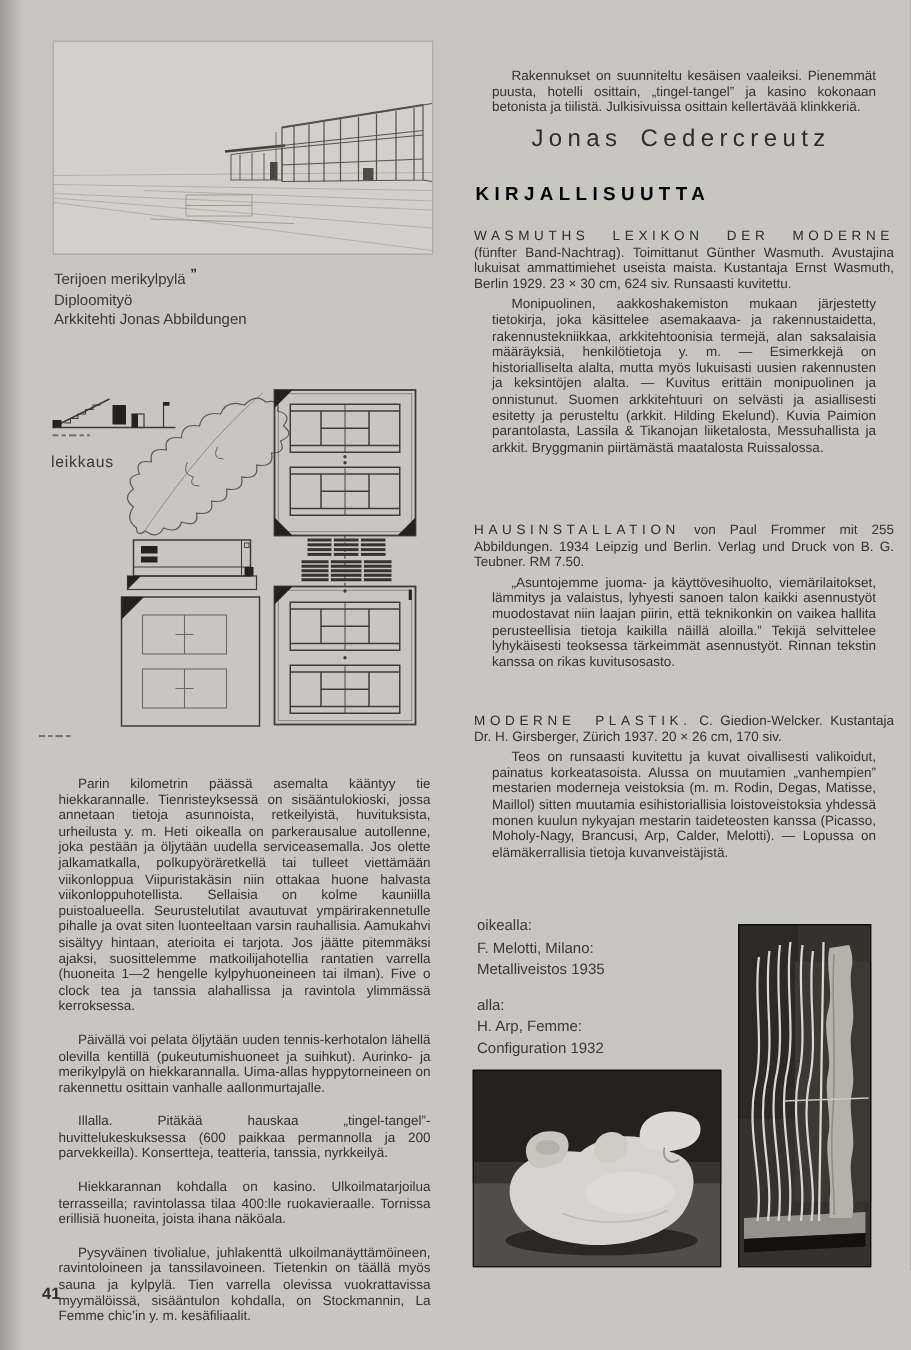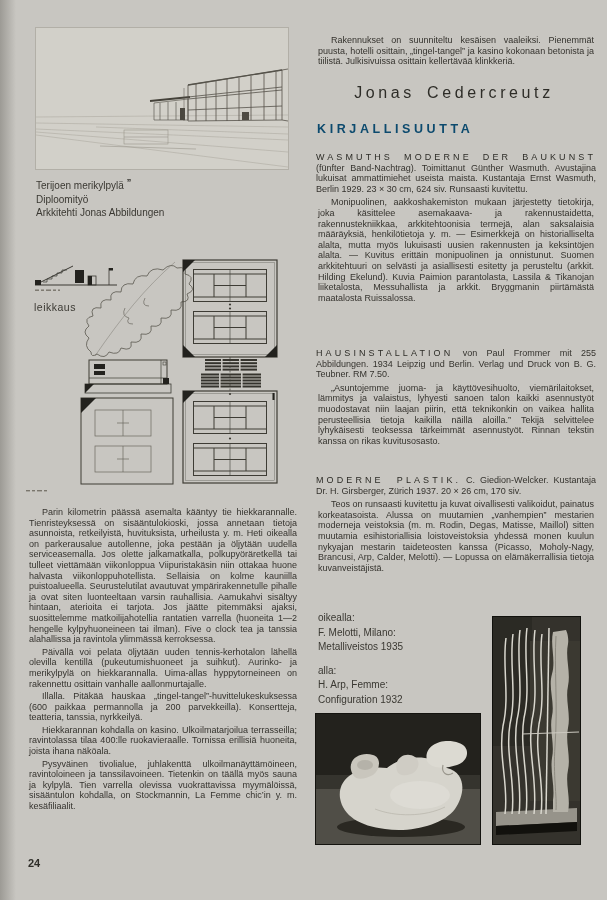--- a/index.html
+++ b/index.html
@@ -7,39 +7,39 @@
     position:relative;width:607px;height:900px;margin:0 auto;
     background:#c8c6c1;overflow:hidden;
     font-family:"Liberation Sans",sans-serif;color:#33312c;
   }
   .page::before{
     content:"";position:absolute;left:0;top:0;width:16px;height:100%;
     background:linear-gradient(90deg,rgba(55,53,47,.30),rgba(55,53,47,0));
     pointer-events:none;z-index:5;
   }
   .col-text{font-size:9px;line-height:10.6px;text-align:justify;color:#35332e;}
-  p.para{margin:2px;text-indent:13px;}
+  p.para{margin:12px;text-indent:13px;}
   figure{margin:0;}
 
   
   .persp{position:absolute;left:36px;top:28px;width:252px;height:141px;
     background:#d2d0c9;outline:1px solid #b2afa7;}
   .caption{position:absolute;left:36px;top:176px;font-size:10px;line-height:13.5px;color:#3a3832;}
   .pen-mark{font-weight:700;font-size:9px;vertical-align:4px;margin-left:3px;color:#262521;}
   .intro{position:absolute;left:36px;top:222px;width:262px;}
   .plan{position:absolute;left:25px;top:258px;width:285px;height:250px;}
   .body-left{position:absolute;left:27px;top:505px;width:272px;}
   .pagenum{position:absolute;left:28px;top:857px;font-size:11px;font-weight:700;color:#2e2d28;}
 
   
   .lead{position:absolute;left:316px;top:33px;width:280px;}
   .signature{position:absolute;left:316px;top:84px;width:276px;text-align:center;
     font-size:16px;letter-spacing:3.6px;word-spacing:4px;color:#2e2d28;}
   .kirj{position:absolute;left:317px;top:122px;margin:0;font-size:12.5px;font-weight:700;
-    letter-spacing:3.6px;word-spacing:2px;color:#0c4a6e;}
+    letter-spacing:3.6px;word-spacing:2px;color:#000000;}
   .review{position:absolute;left:316px;width:280px;}
   .r1{top:152px;} .r2{top:348px;} .r3{top:475px;}
   .rhead{margin:0;font-size:9px;line-height:10.6px;text-align:justify;color:#35332e;}
   .rtitle{letter-spacing:3.1px;word-spacing:5px;white-space:nowrap;color:#2d2c27;}
   .review .para{margin-top:3px;}
   .photo-captions{position:absolute;left:318px;top:611px;font-size:10px;line-height:14.5px;color:#3a3832;}
   .cap-group{margin-bottom:9px;}
   .photo{position:absolute;line-height:0;}
   .melotti{left:492px;top:616px;width:89px;height:229px;}
   .arp{left:315px;top:713px;width:166px;height:132px;}
@@ -218,32 +218,32 @@
   </figure>
 
   <div class="body-left col-text">
     <p class="para">Parin kilometrin päässä asemalta kääntyy tie hiekkarannalle. Tienristeyksessä on sisääntulokioski, jossa annetaan tietoja asunnoista, retkeilyistä, huvituksista, urheilusta y. m. Heti oikealla on parkerausalue autollenne, joka pestään ja öljytään uudella serviceasemalla. Jos olette jalkamatkalla, polkupyöräretkellä tai tulleet viettämään viikonloppua Viipuristakäsin niin ottakaa huone halvasta viikonloppuhotellista. Sellaisia on kolme kauniilla puistoalueella. Seurustelutilat avautuvat ympärirakennetulle pihalle ja ovat siten luonteeltaan varsin rauhallisia. Aamukahvi sisältyy hintaan, aterioita ei tarjota. Jos jäätte pitemmäksi ajaksi, suosittelemme matkoilijahotellia rantatien varrella (huoneita 1—2 hengelle kylpyhuoneineen tai ilman). Five o clock tea ja tanssia alahallissa ja ravintola ylimmässä kerroksessa.</p>
     <p class="para">Päivällä voi pelata öljytään uuden tennis-kerhotalon lähellä olevilla kentillä (pukeutumishuoneet ja suihkut). Aurinko- ja merikylpylä on hiekkarannalla. Uima-allas hyppytorneineen on rakennettu osittain vanhalle aallonmurtajalle.</p>
     <p class="para">Illalla. Pitäkää hauskaa „tingel-tangel”-huvittelukeskuksessa (600 paikkaa permannolla ja 200 parvekkeilla). Konsertteja, teatteria, tanssia, nyrkkeilyä.</p>
     <p class="para">Hiekkarannan kohdalla on kasino. Ulkoilmatarjoilua terrasseilla; ravintolassa tilaa 400:lle ruokavieraalle. Tornissa erillisiä huoneita, joista ihana näköala.</p>
     <p class="para">Pysyväinen tivolialue, juhlakenttä ulkoilmanäyttämöineen, ravintoloineen ja tanssilavoineen. Tietenkin on täällä myös sauna ja kylpylä. Tien varrella olevissa vuokrattavissa myymälöissä, sisääntulon kohdalla, on Stockmannin, La Femme chic’in y. m. kesäfiliaalit.</p>
   </div>
 
-  <div class="pagenum">24</div>
+  <div class="pagenum">41</div>
 
   <div class="lead col-text">
     <p class="para">Rakennukset on suunniteltu kesäisen vaaleiksi. Pienemmät puusta, hotelli osittain, „tingel-tangel” ja kasino kokonaan betonista ja tiilistä. Julkisivuissa osittain kellertävää klinkkeriä.</p>
   </div>
 
   <div class="signature">Jonas Cedercreutz</div>
 
   <h1 class="kirj">KIRJALLISUUTTA</h1>
 
   <section class="review r1">
-    <p class="rhead"><span class="rtitle">WASMUTHS MODERNE DER BAUKUNST</span> <span>(fünfter Band-Nachtrag). Toimittanut Günther Wasmuth. Avustajina lukuisat ammattimiehet useista maista. Kustantaja Ernst Wasmuth, Berlin 1929. 23 × 30 cm, 624 siv. Runsaasti kuvitettu.</span></p>
+    <p class="rhead"><span class="rtitle">WASMUTHS LEXIKON DER MODERNE</span> <span>(fünfter Band-Nachtrag). Toimittanut Günther Wasmuth. Avustajina lukuisat ammattimiehet useista maista. Kustantaja Ernst Wasmuth, Berlin 1929. 23 × 30 cm, 624 siv. Runsaasti kuvitettu.</span></p>
     <p class="para col-text">Monipuolinen, aakkoshakemiston mukaan järjestetty tietokirja, joka käsittelee asemakaava- ja rakennustaidetta, rakennustekniikkaa, arkkitehtoonisia termejä, alan saksalaisia määräyksiä, henkilötietoja y. m. — Esimerkkejä on historialliselta alalta, mutta myös lukuisasti uusien rakennusten ja keksintöjen alalta. — Kuvitus erittäin monipuolinen ja onnistunut. Suomen arkkitehtuuri on selvästi ja asiallisesti esitetty ja perusteltu (arkkit. Hilding Ekelund). Kuvia Paimion parantolasta, Lassila &amp; Tikanojan liiketalosta, Messuhallista ja arkkit. Bryggmanin piirtämästä maatalosta Ruissalossa.</p>
   </section>
 
   <section class="review r2">
     <p class="rhead"><span class="rtitle">HAUSINSTALLATION</span> <span>von Paul Frommer mit 255 Abbildungen. 1934 Leipzig und Berlin. Verlag und Druck von B. G. Teubner. RM 7.50.</span></p>
     <p class="para col-text">„Asuntojemme juoma- ja käyttövesihuolto, viemärilaitokset, lämmitys ja valaistus, lyhyesti sanoen talon kaikki asennustyöt muodostavat niin laajan piirin, että teknikonkin on vaikea hallita perusteellisia tietoja kaikilla näillä aloilla.” Tekijä selvittelee lyhykäisesti teoksessa tärkeimmät asennustyöt. Rinnan tekstin kanssa on rikas kuvitusosasto.</p>
   </section>
 
   <section class="review r3">
     <p class="rhead"><span class="rtitle">MODERNE PLASTIK.</span> <span>C. Giedion-Welcker. Kustantaja Dr. H. Girsberger, Zürich 1937. 20 × 26 cm, 170 siv.</span></p>

